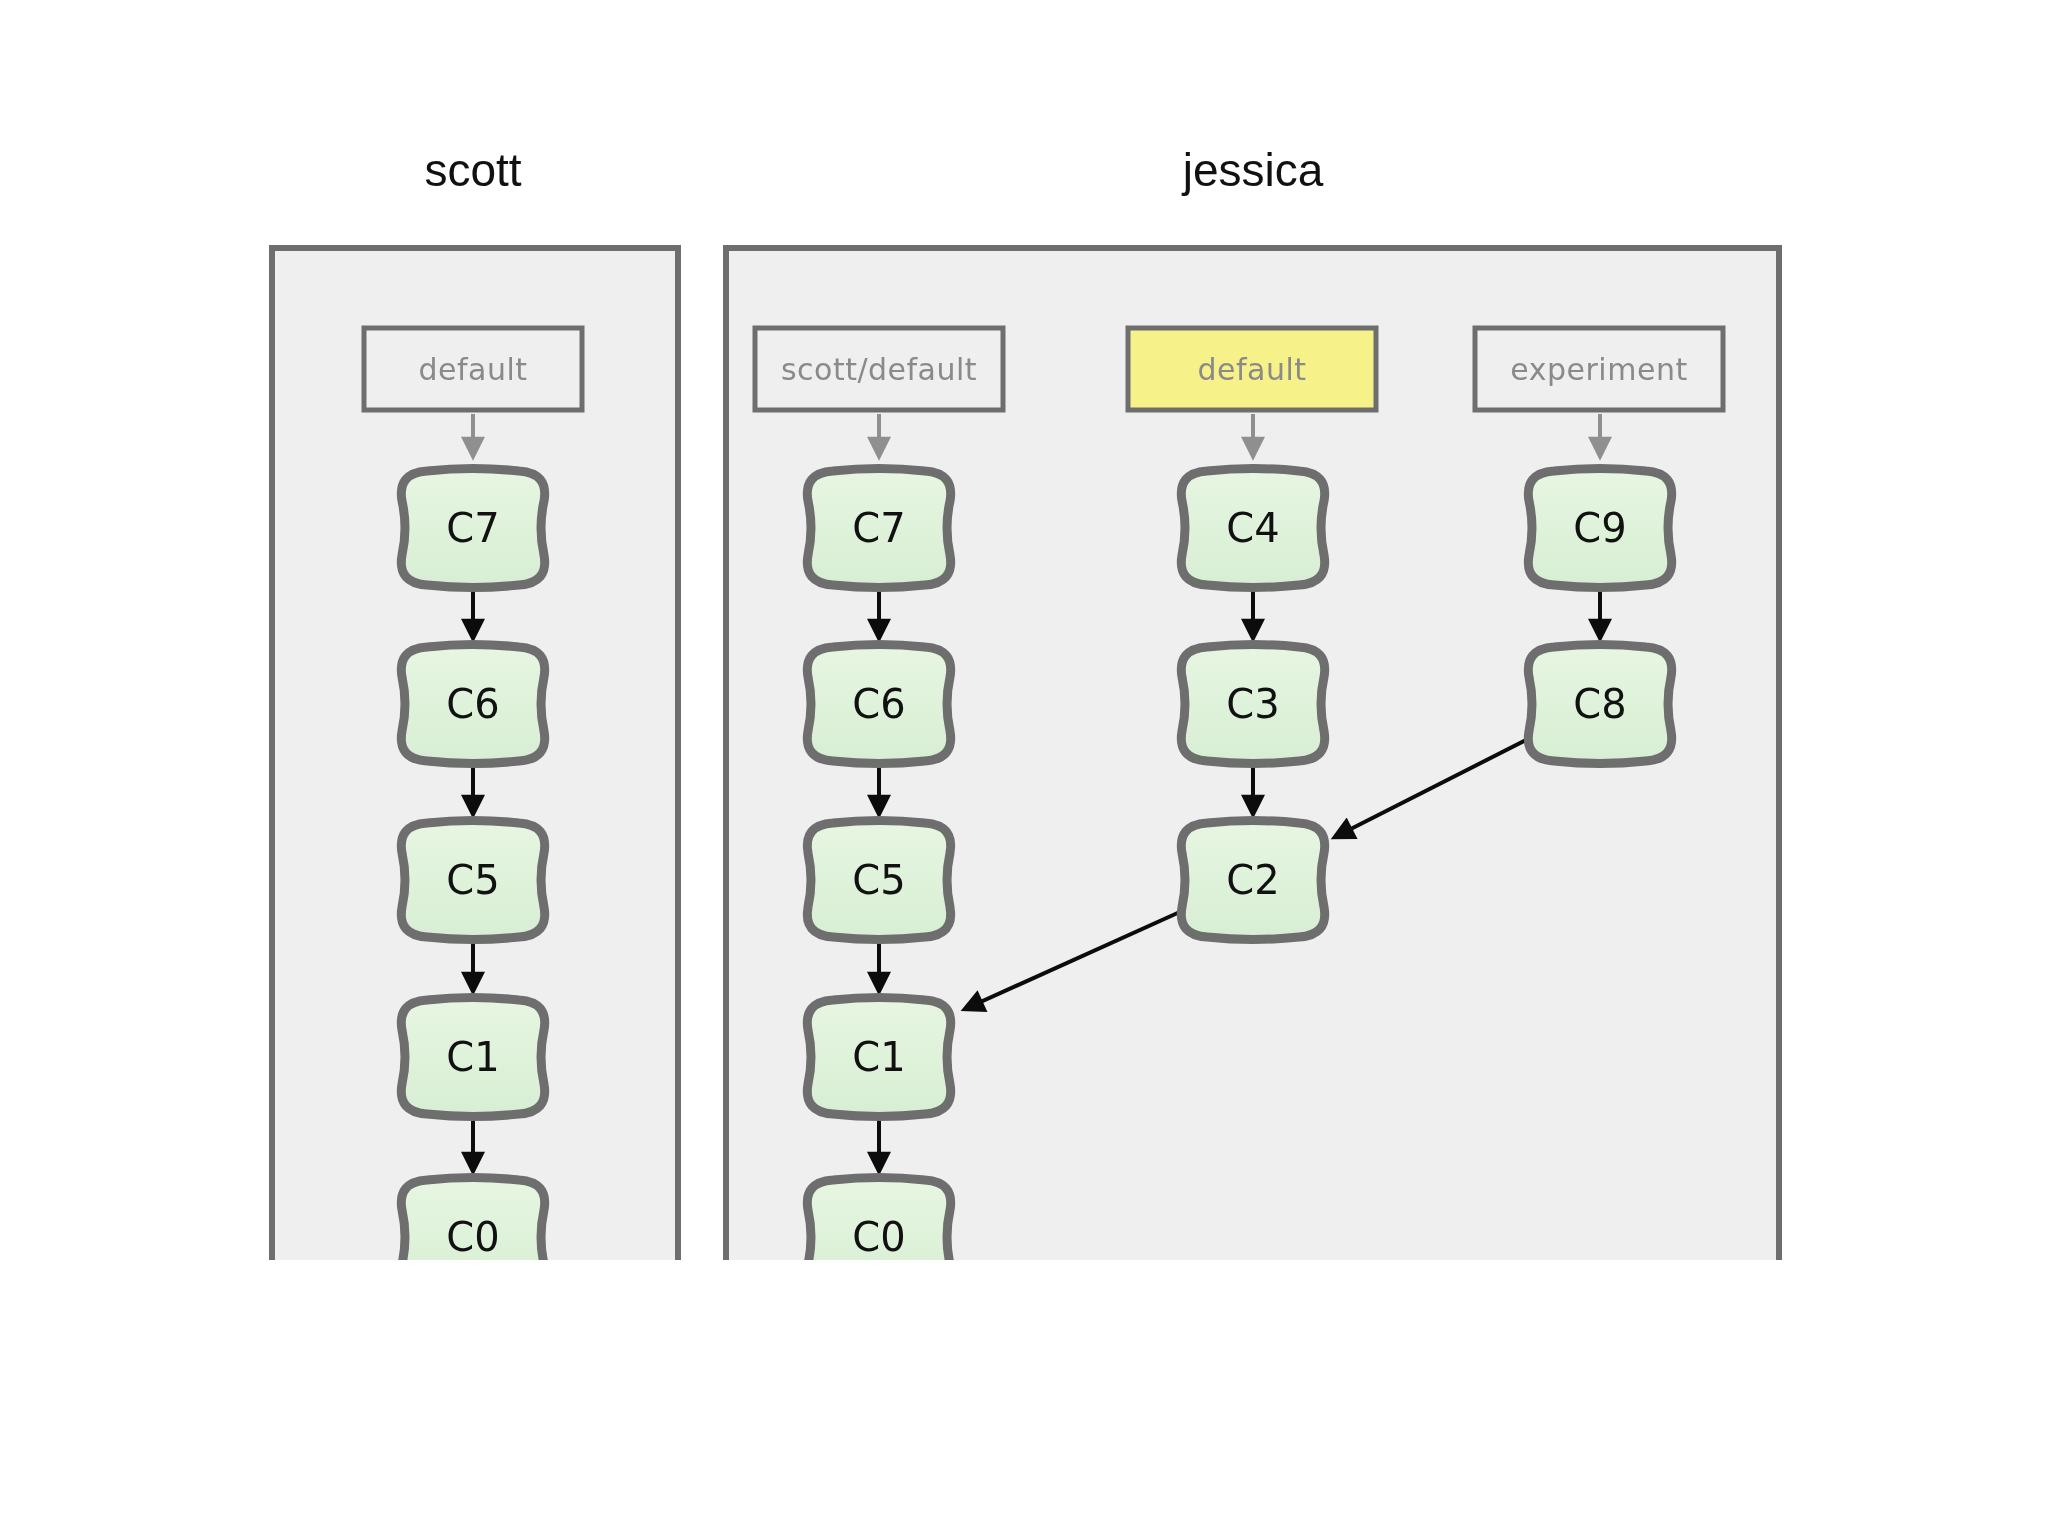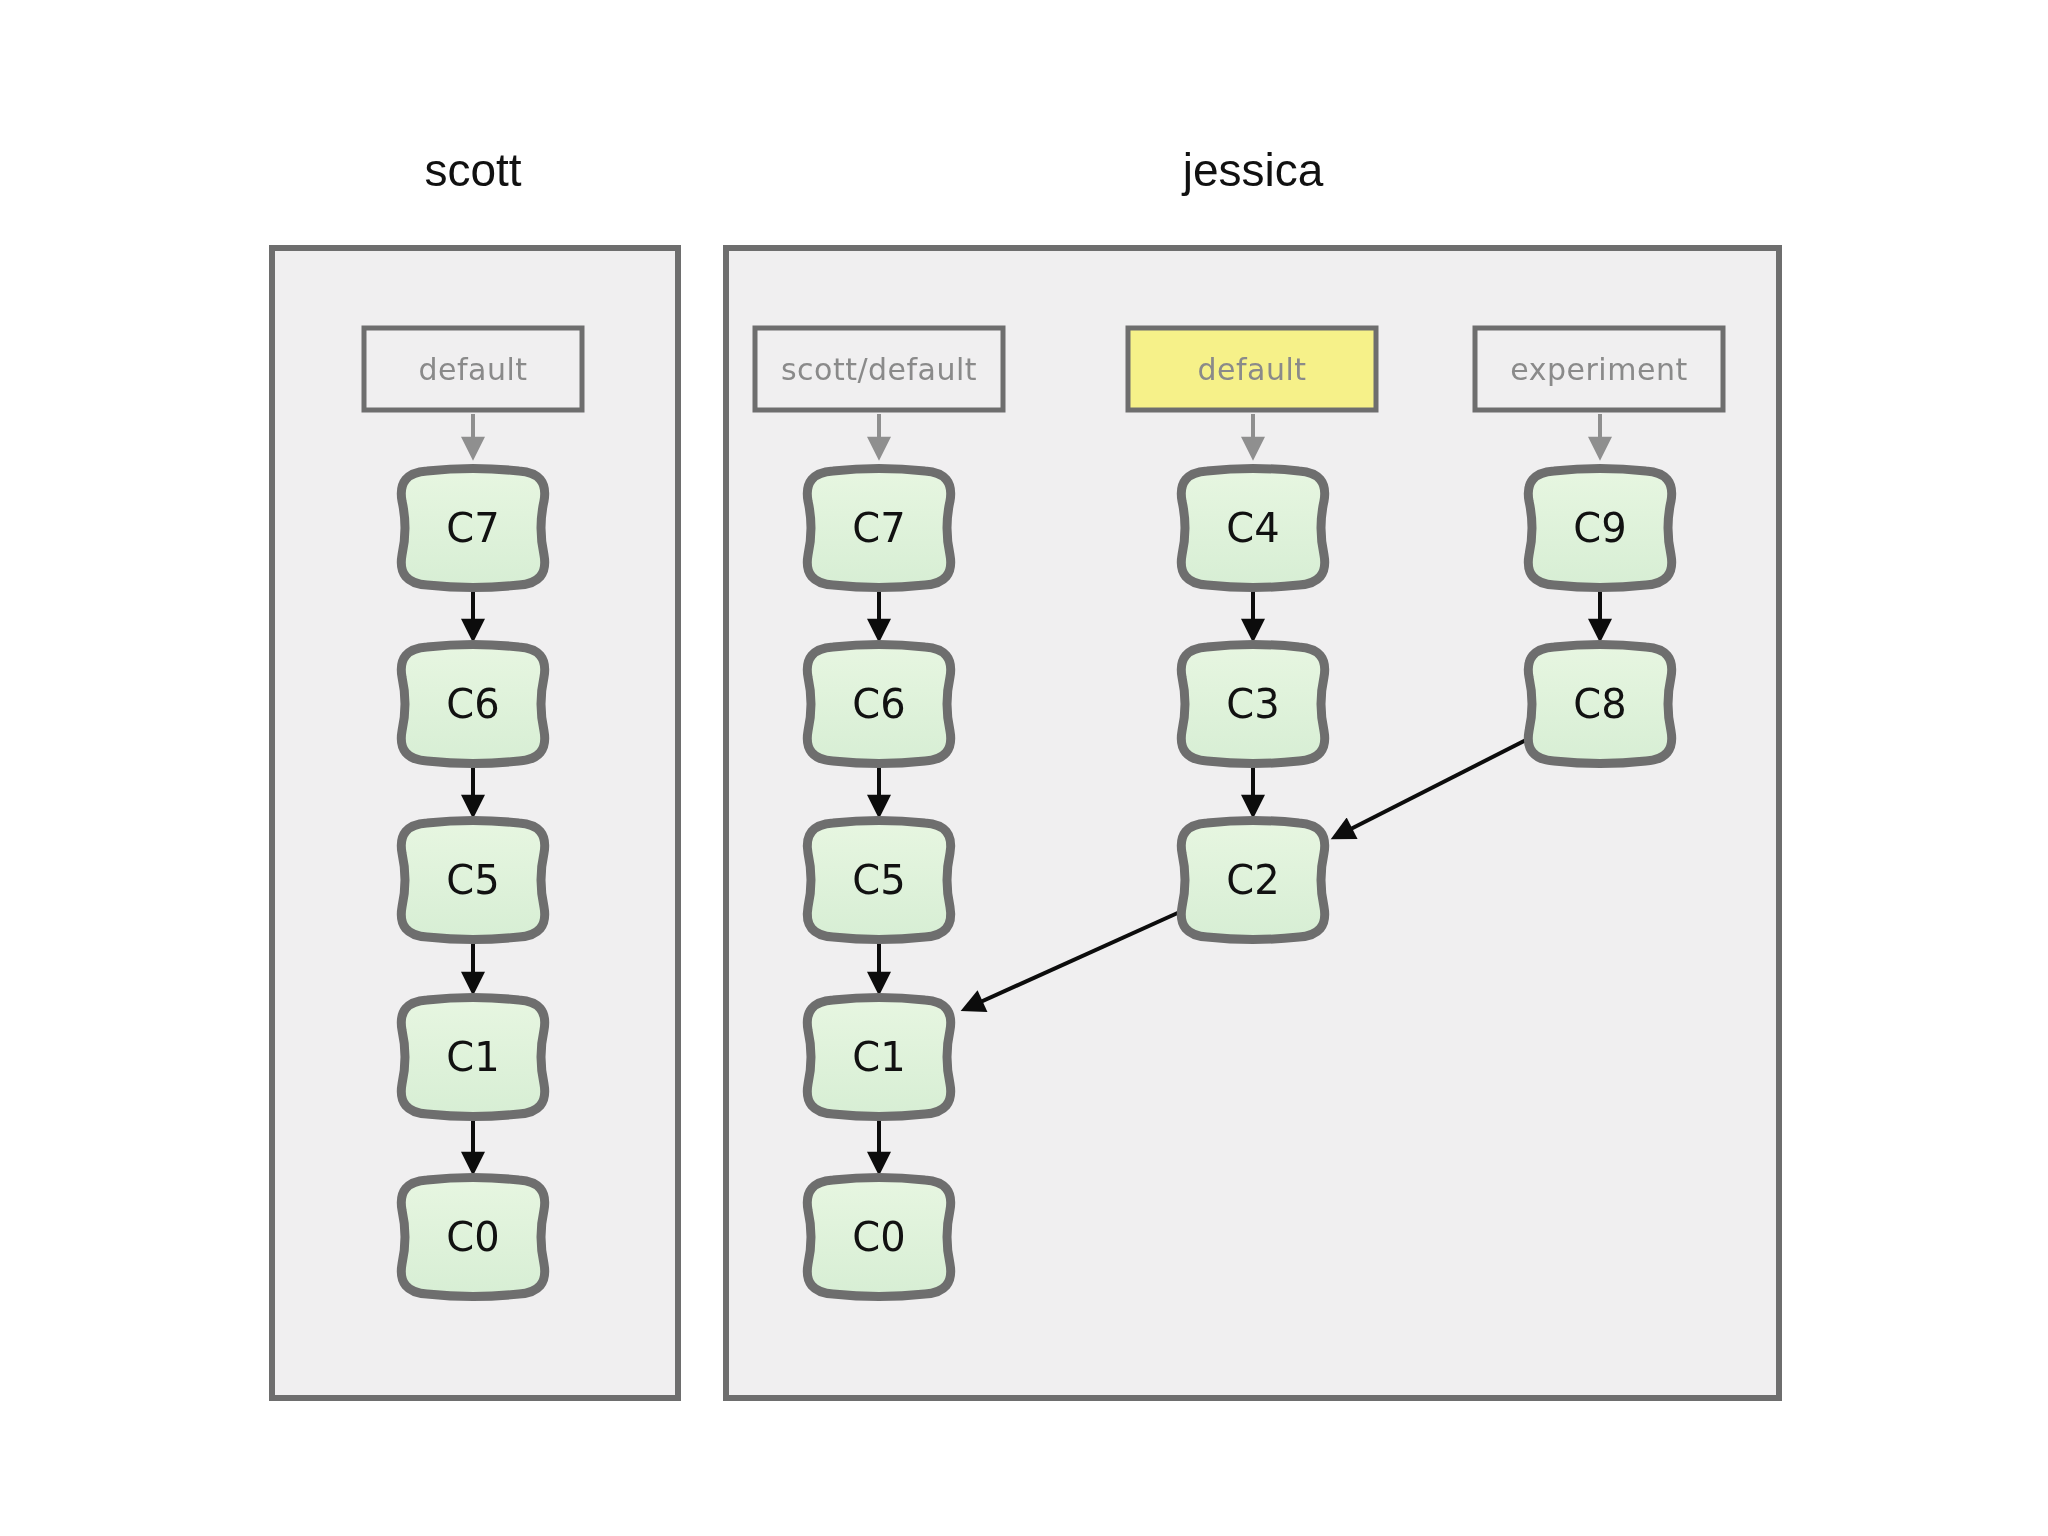--- a/index.html
+++ b/index.html
@@ -1,16 +1,16 @@
 <!DOCTYPE html>
 <html><head>
 <meta charset="utf-8">
 <style>
   html, body { margin: 0; padding: 0; background: #ffffff; }
-  .stage { width: 2048px; height: 1536px; position: relative; background: #eab308; }
+  .stage { width: 2048px; height: 1260px; position: relative; background: #eab308; }
   svg { display: block; }
 
   .repo-box   { fill: #f0eff0; stroke: #6e6e6e; stroke-width: 6; }
   .branch-box { fill: #f0eff0; stroke: #6e6e6e; stroke-width: 5; }
   .branch-box.highlight { fill: #f6f189; }
   .node { fill: url(#nodeGrad); stroke: #6e6e6e; stroke-width: 9; stroke-linejoin: round; }
 
   .arrow  { stroke: #0c0c0c; stroke-width: 4; fill: none; }
   .garrow { stroke: #8f8f8f; stroke-width: 4; fill: none; }
 

